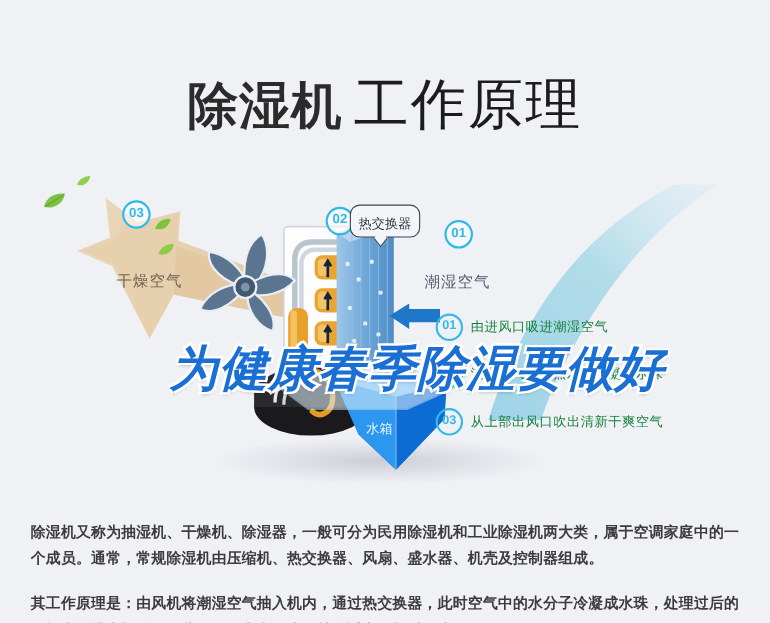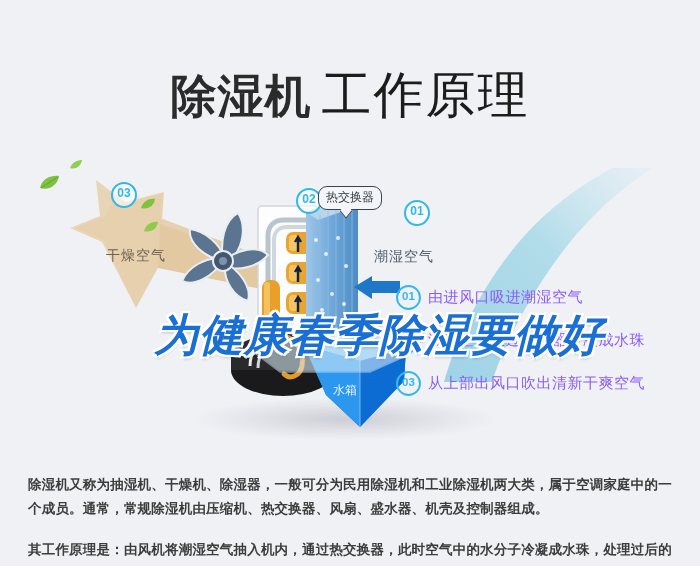--- a/index.html
+++ b/index.html
@@ -151,28 +151,28 @@
   .diagram-label {
     position: absolute;
     font-size: 14px;
     color: #4a5668;
     letter-spacing: 1px;
     white-space: nowrap;
     font-family: "DejaVu Sans", "Liberation Sans", sans-serif;
     text-align: right;
   }
   #label-dry   { left: 106px; top: 97px; color: #6d6250; }
-  #label-humid { left: 374px; top: 98px; color: #4e5b6b; }
+  #label-humid { left: 386px; top: 98px; color: #4e5b6b; }
   #label-tank  { left: 333px; top: 232px; color: #eaf6ff; font-size: 12px; letter-spacing: 0; }
 
   .callout {
     position: absolute;
     left: 318px;
     top: 36px;
-    padding: 2px 7px 3px 7px;
+    padding: 8px 7px 3px 7px;
     border: 1.6px solid #3a4450;
     border-radius: 9px;
     background: #f4f5f8;
     font-size: 12px;
     color: #2f3a46;
     white-space: nowrap;
     font-family: "DejaVu Sans", "Liberation Sans", sans-serif;
   }
   .callout::after {
     content: "";
@@ -208,22 +208,22 @@
     border: 2px solid #34b9ea;
     color: #34b9ea;
     font-size: 11.5px;
     font-weight: 700;
     line-height: 18px;
     text-align: center;
     margin-right: 7px;
     font-family: "Liberation Sans", sans-serif;
   }
   .bullet-text {
-    font-size: 15px;
-    color: #8b5cf6;
+    font-size: 12px;
+    color: #15803d;
     letter-spacing: 0.5px;
     white-space: nowrap;
     font-family: Liberation Sans, sans-serif;
   }
 
   
   .overlay-headline {
     position: absolute;
     left: 0;
     top: 266px;

